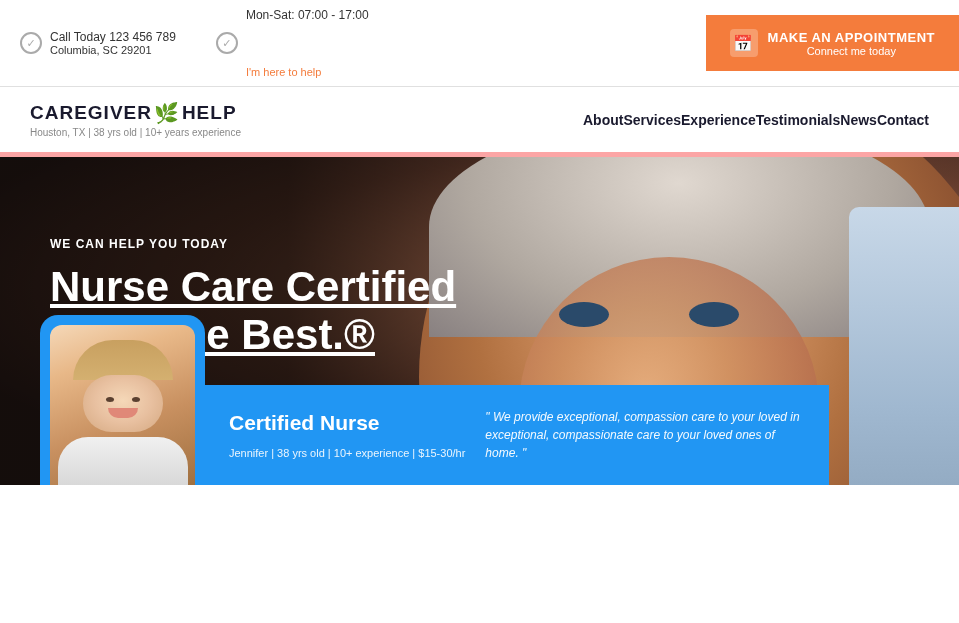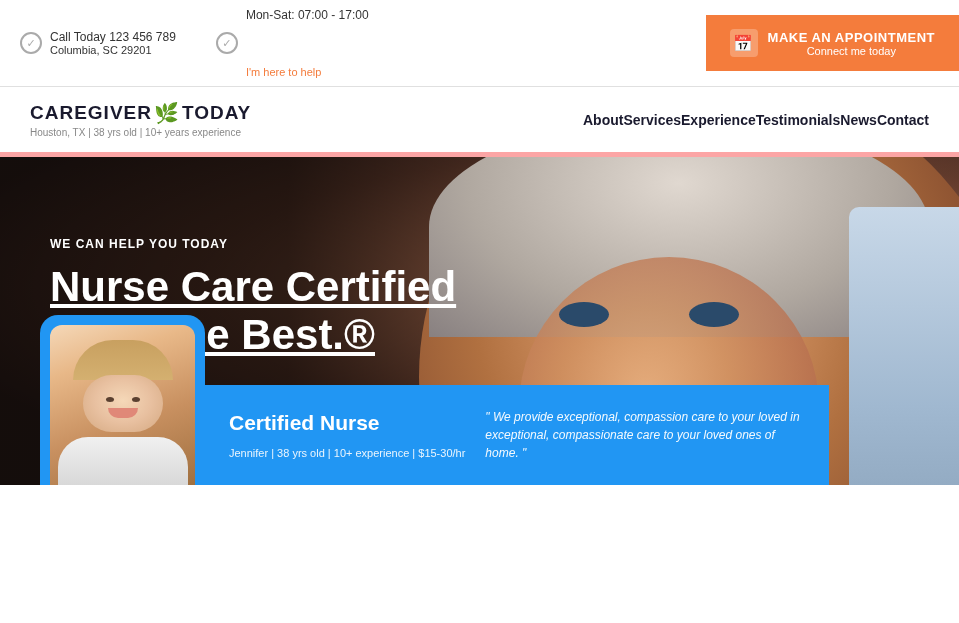--- a/index.html
+++ b/index.html
@@ -205,21 +205,21 @@
       <div class="sub-text">Connect me today</div>
     </div>
   </button>
 </div>
 
 <header class="header">
   <div class="logo-area">
     <div class="logo-text">
       <span>CAREGIVER</span>
       <span class="logo-leaf">🌿</span>
-      <span>TODAY</span>
+      <span>HELP</span>
     </div>
     <div class="logo-sub">Houston, TX | 38 yrs old | 10+ years experience</div>
   </div>
   <nav class="nav">
     <a>About</a>
     <a>Services</a>
     <a>Experience</a>
     <a>Testimonials</a>
     <a>News</a>
     <a>Contact</a>

